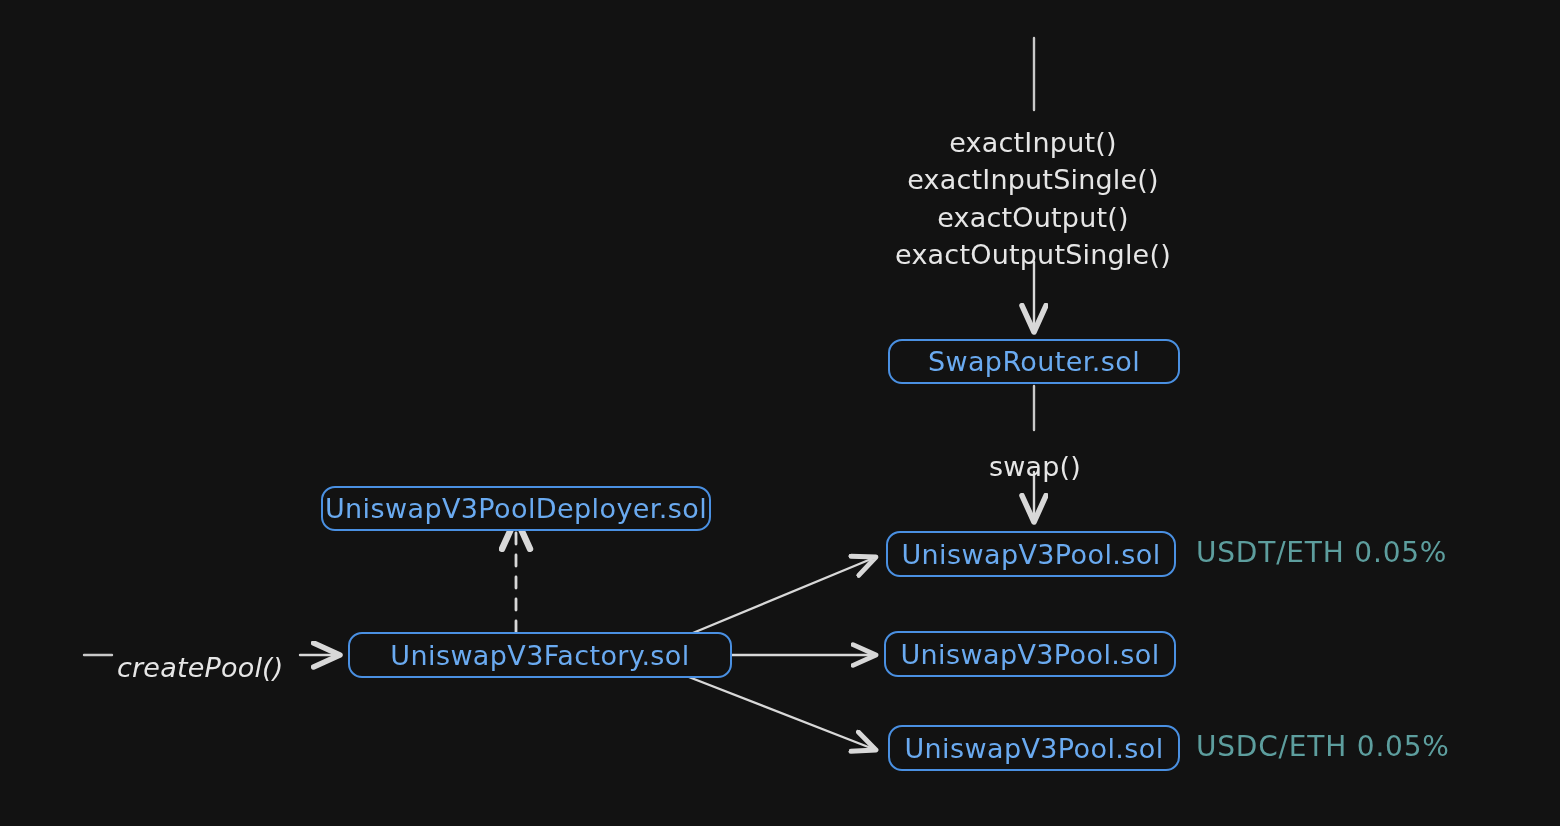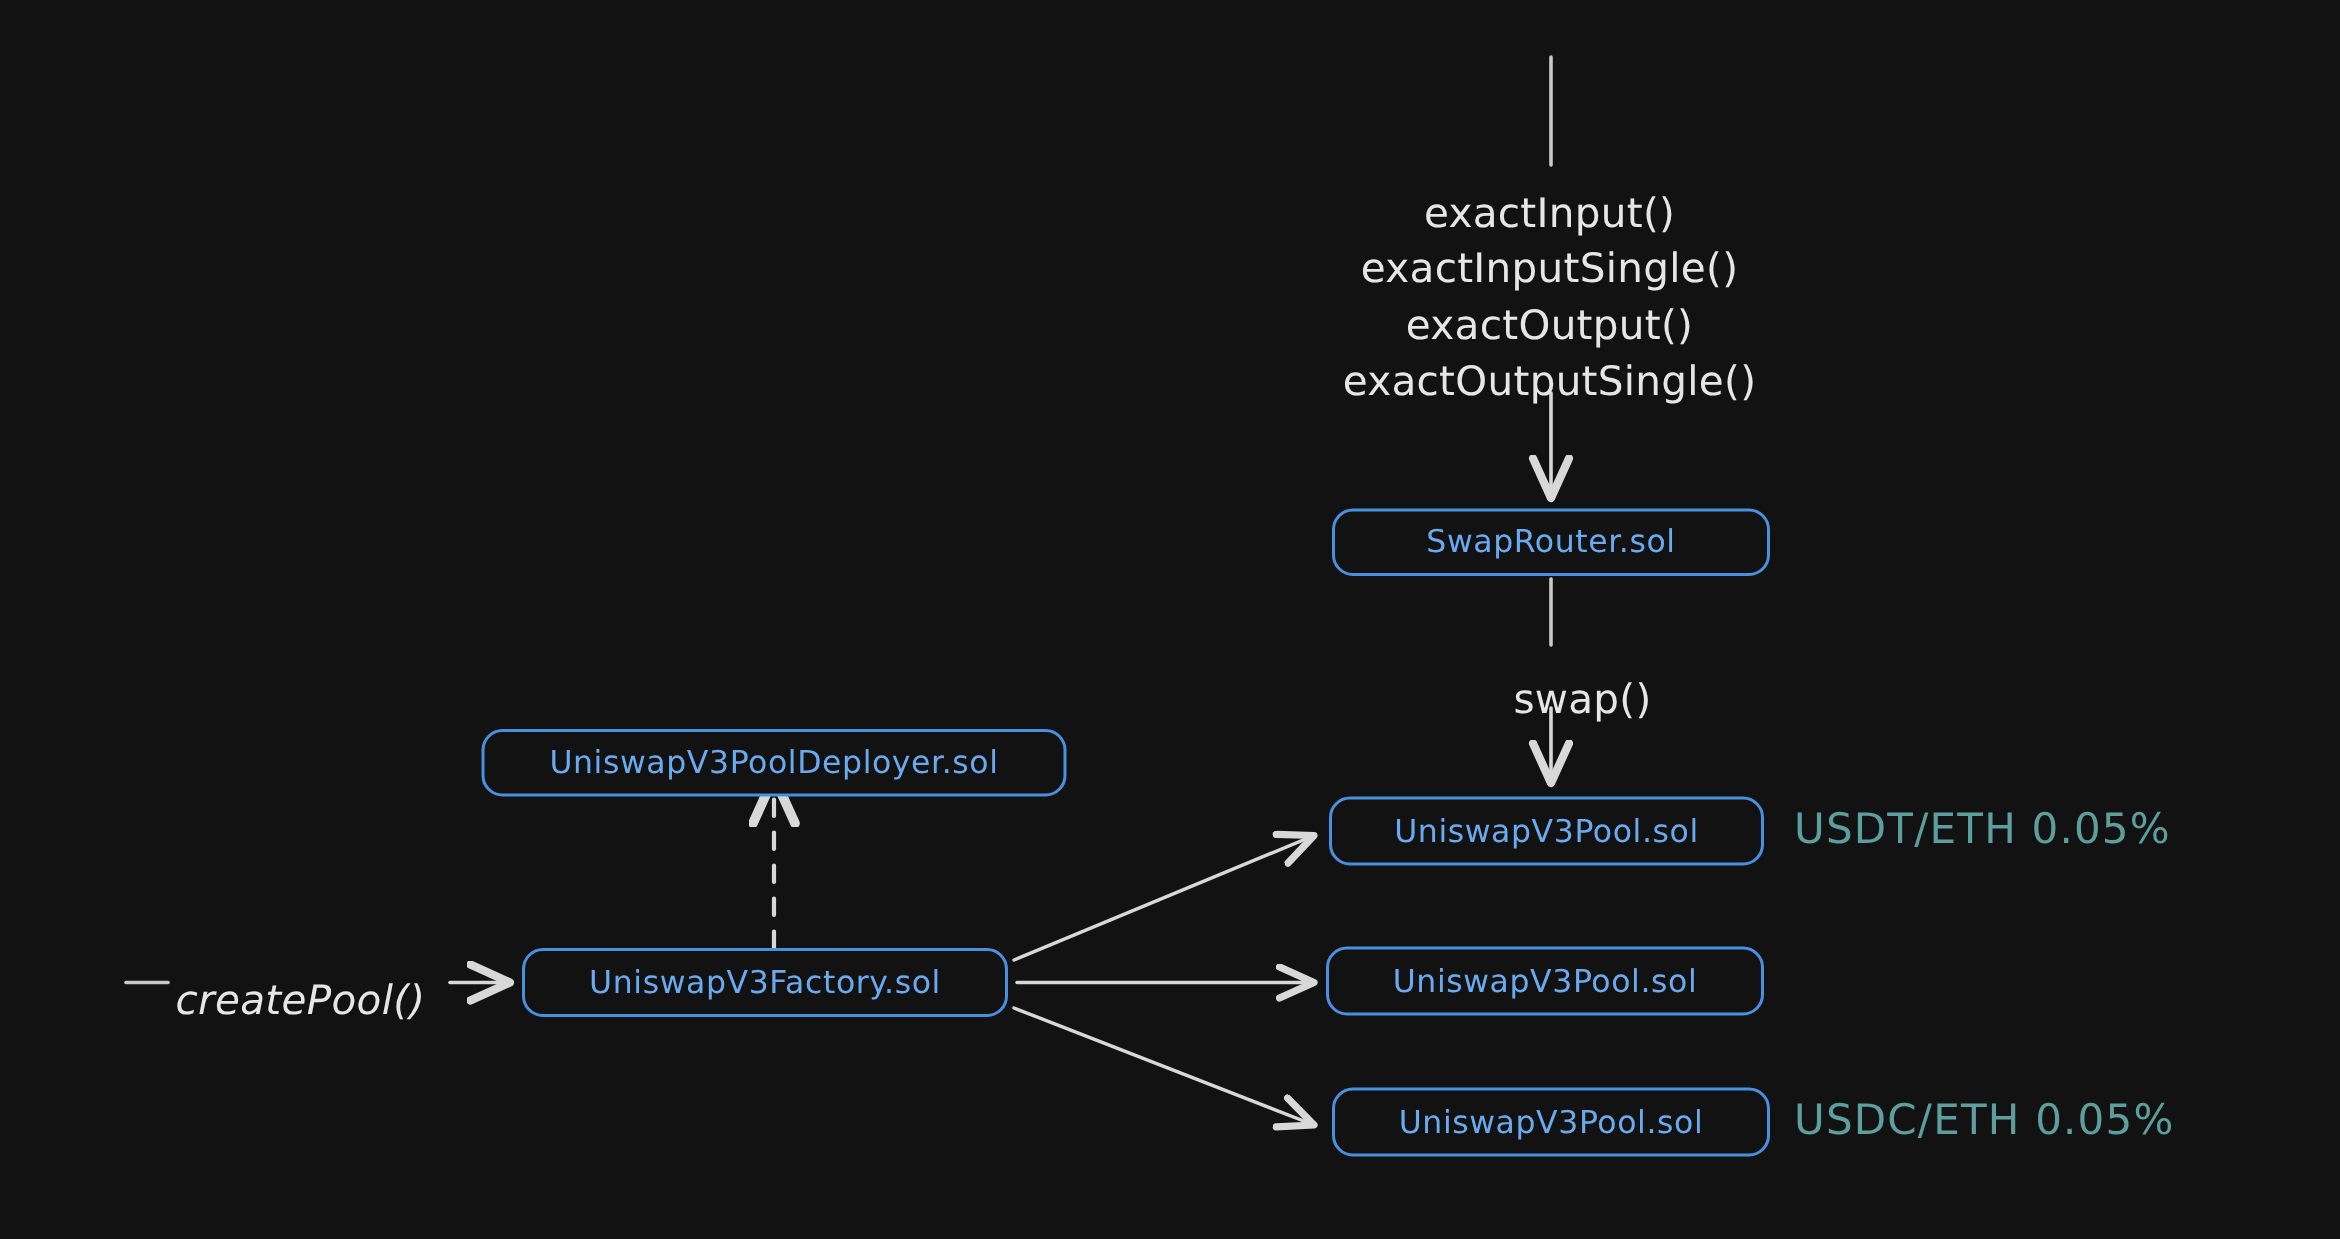--- a/index.html
+++ b/index.html
@@ -34,21 +34,21 @@
     border-radius: 14px;
     background: #121212;
     display: flex;
     align-items: center;
     justify-content: center;
     color: #6aaaf0;
     white-space: nowrap;
   }
   .node-label {
     font-family: "DejaVu Sans", sans-serif;
-    font-size: 21px;
+    font-size: 27px;
     letter-spacing: 0.4px;
     color: #6aaaf0;
     line-height: 1;
   }
   .edge-label {
     position: absolute;
     color: #e6e6e6;
     font-family: "DejaVu Sans", sans-serif;
     font-size: 27px;
     line-height: 1.38;
@@ -61,26 +61,26 @@
     position: absolute;
     color: #5d9e9e;
     font-family: "DejaVu Sans", sans-serif;
     font-size: 28px;
     white-space: nowrap;
     letter-spacing: 0.8px;
     line-height: 1;
   }
   .n-router { left: 888px; top: 339px; width: 292px; height: 45px; }
   .n-deployer { left: 321px; top: 465px; width: 390px; height: 45px; margin-top: 21px; }
-  .n-factory { left: 348px; top: 632px; width: 324px; height: 46px; }
+  .n-factory { left: 348px; top: 632px; width: 384px; height: 46px; }
   .n-pool1 { left: 886px; top: 531px; width: 290px; height: 46px; }
   .n-pool2 { left: 884px; top: 631px; width: 292px; height: 46px; }
   .n-pool3 { left: 888px; top: 725px; width: 292px; height: 46px; }
   .lbl-swapfns { left: 853px; top: 114px; width: 360px; }
-  .lbl-swap { left: 980px; top: 438px; width: 150px; }
+  .lbl-swap { left: 960px; top: 438px; width: 150px; }
   .lbl-createpool { left: 117px; top: 639px; width: 190px; text-align: left; font-style: italic; }
   .tag-1 { left: 1196px; top: 539px; }
   .tag-2 { left: 1196px; top: 639px; }
   .tag-3 { left: 1196px; top: 733px; }
 </style>
 </head>
 <body>
 
 <div id="canvas">
 

